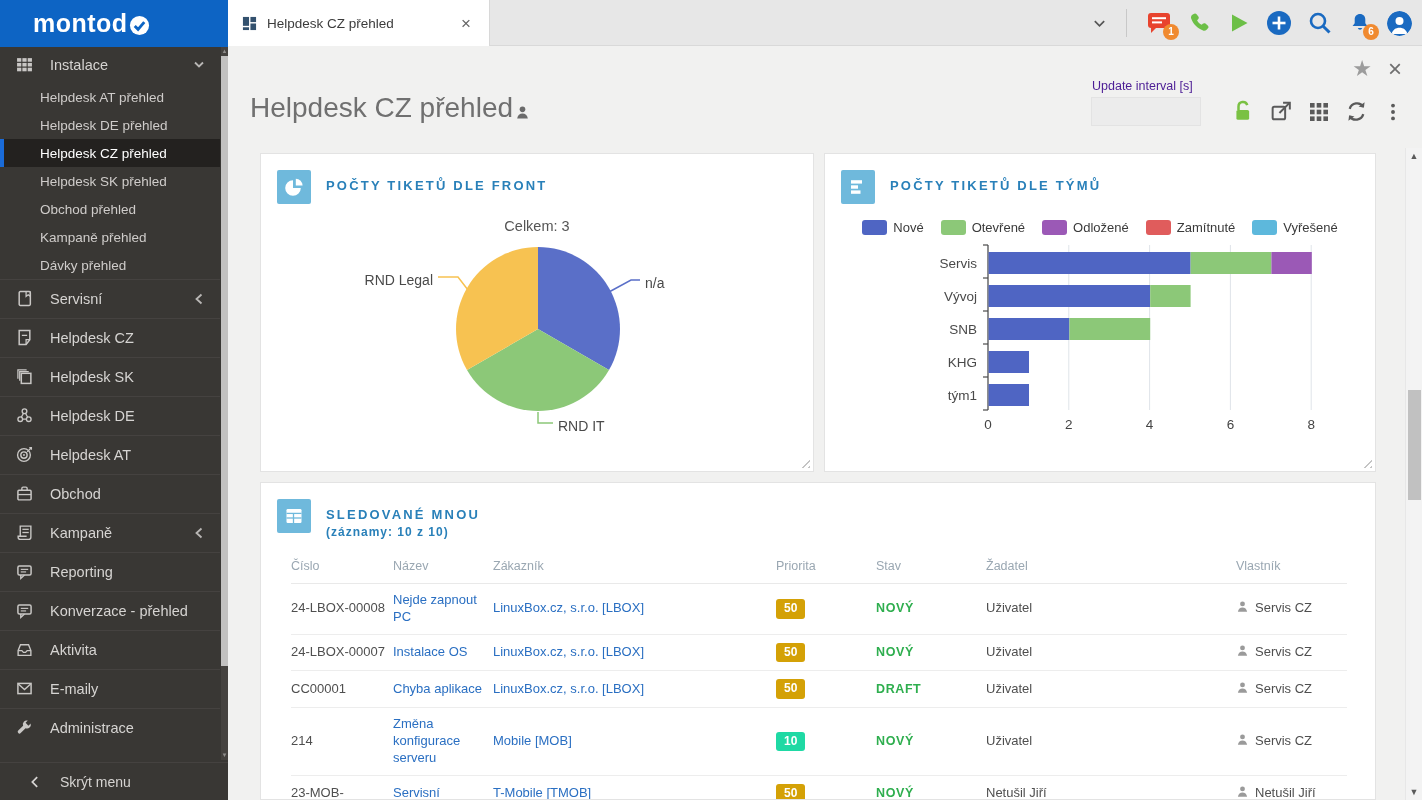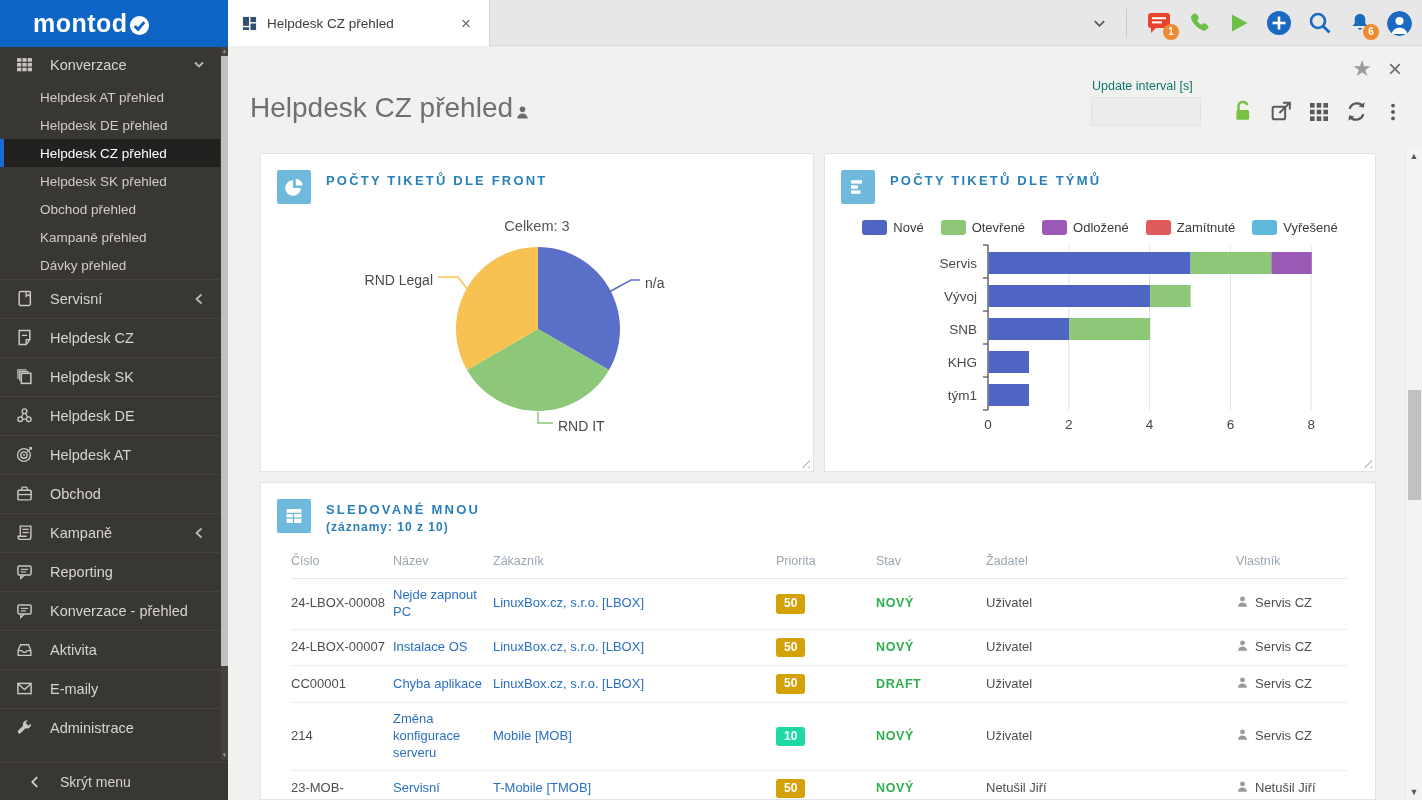--- a/index.html
+++ b/index.html
@@ -54,36 +54,36 @@
 
   
   .content { position:absolute; left:228px; top:46px; width:1194px; height:754px;
     background:#f1f1f0; }
   .win-actions { position:absolute; right:20px; top:10px; display:flex; gap:16px; align-items:center; }
   .win-star { color:#9c9c9c; font-size:22px; cursor:pointer; }
   .win-close { color:#6f6f6f; font-size:24px; line-height:1; cursor:pointer; }
   .page-title { position:absolute; left:22px; top:46px; font-size:28px; font-weight:400;
     color:#707070; display:flex; align-items:flex-end; }
   .page-title .person { margin-left:2px; margin-bottom:4px; display:inline-flex; }
-  .upd-label { position:absolute; left:864px; top:33px; width:136px; font-size:12.5px; color:#0f766e; }
+  .upd-label { position:absolute; left:864px; top:33px; width:136px; font-size:12.5px; color:#4c1d95; }
   .upd-input { position:absolute; left:863px; top:51px; width:110px; height:29px;
     background:#ececec; border:1px solid #e3e3e3; font-size:13px; padding:0 6px;
     font-family:"Liberation Sans",sans-serif; }
   .page-toolbar { position:absolute; left:1002px; top:52px; display:flex; gap:11px; align-items:center; }
   .pt-ic { display:inline-flex; cursor:pointer; padding:1px; }
 
   
   .panel { position:absolute; background:#fff; border:1px solid #e3e3e3; }
   .panel-pie   { left:32px;  top:107px; width:554px;  height:319px; }
   .panel-bar   { left:596px; top:107px; width:552px;  height:319px; }
   .panel-table { left:32px;  top:436px; width:1116px; height:318px; overflow:hidden; }
   .phead { display:flex; align-items:flex-start; padding:16px 16px 0 16px; }
   .picon { width:34px; height:34px; background:#6fb9dc; border-radius:2px; flex:none;
     display:flex; align-items:center; justify-content:center; }
-  .ptitle { margin-left:15px; margin-top:3px; color:#2980b9; font-size:13px; font-weight:bold;
+  .ptitle { margin-left:15px; margin-top:8px; color:#2980b9; font-size:13px; font-weight:bold;
     letter-spacing:2.2px; }
   .psub { color:#2980b9; font-size:12px; font-weight:bold; letter-spacing:1px; margin-top:3px; }
   .pie-total { text-align:center; font-size:14.5px; color:#555; margin-top:14px; }
   #pie-chart { display:block; margin-top:2px; }
   .legend { display:flex; justify-content:center; gap:17px; margin-top:16px; }
   .lg-item { display:flex; align-items:center; gap:6px; font-size:13px; color:#3a3a3a; }
   .lg-sw { width:25px; height:15px; border-radius:3px; display:inline-block; }
   #bar-chart { display:block; margin-top:4px; }
   .resize-h { position:absolute; right:3px; bottom:3px; width:10px; height:10px; cursor:nwse-resize;
     background:repeating-linear-gradient(315deg,#c4c4c4 0 1.5px,transparent 1.5px 4.5px);
@@ -133,21 +133,21 @@
                 <rect x="11" y="2" width="4" height="3.4"></rect>
                 <rect x="1" y="6.5" width="4" height="3.4"></rect>
                 <rect x="6" y="6.5" width="4" height="3.4"></rect>
                 <rect x="11" y="6.5" width="4" height="3.4"></rect>
                 <rect x="1" y="11" width="4" height="3.4"></rect>
                 <rect x="6" y="11" width="4" height="3.4"></rect>
                 <rect x="11" y="11" width="4" height="3.4"></rect>
               </g>
             </svg>
           </span>
-          <span class="nlabel">Konverzace</span>
+          <span class="nlabel">Instalace</span>
           <span class="nchev">
             <svg width="14" height="14" viewBox="0 0 14 14">
               <path d="M3 4.5 L7 8.5 L11 4.5" stroke="#b9b7b5" stroke-width="1.8" fill="none"></path>
             </svg>
           </span>
         </div>
         <div class="nav-sub">Helpdesk AT přehled</div>
         <div class="nav-sub">Helpdesk DE přehled</div>
         <div class="nav-sub active">Helpdesk CZ přehled</div>
         <div class="nav-sub">Helpdesk SK přehled</div>

